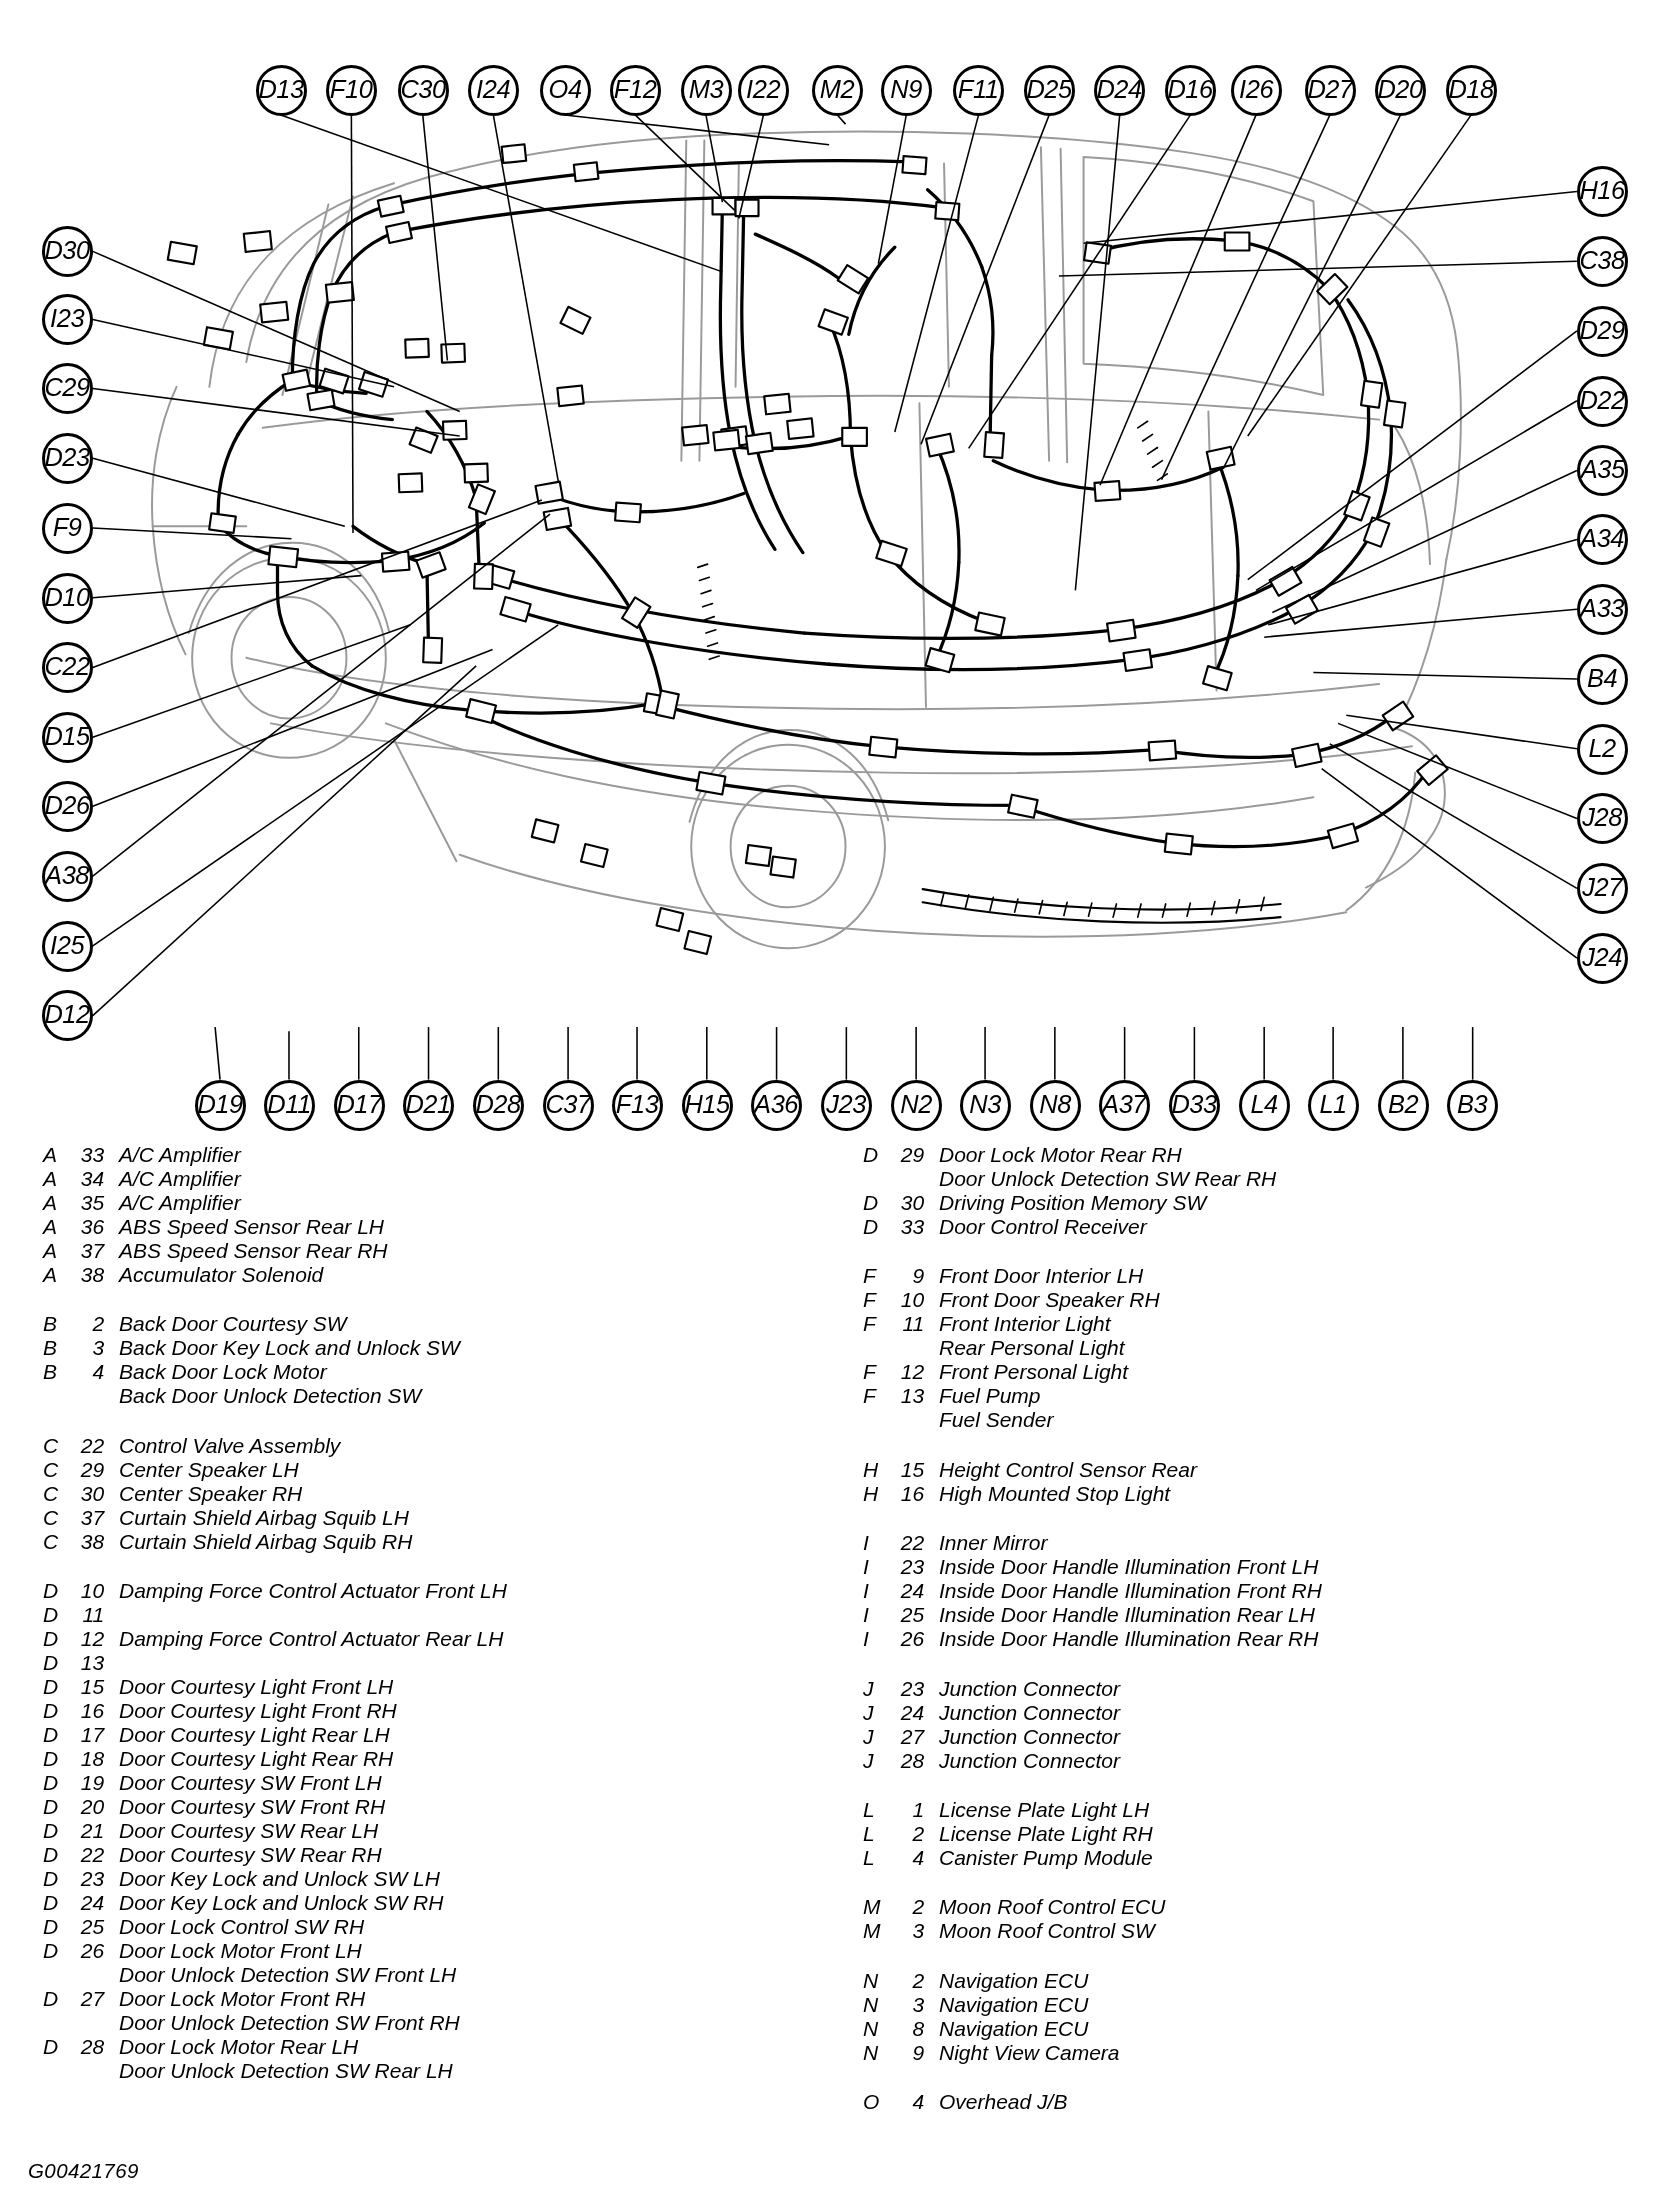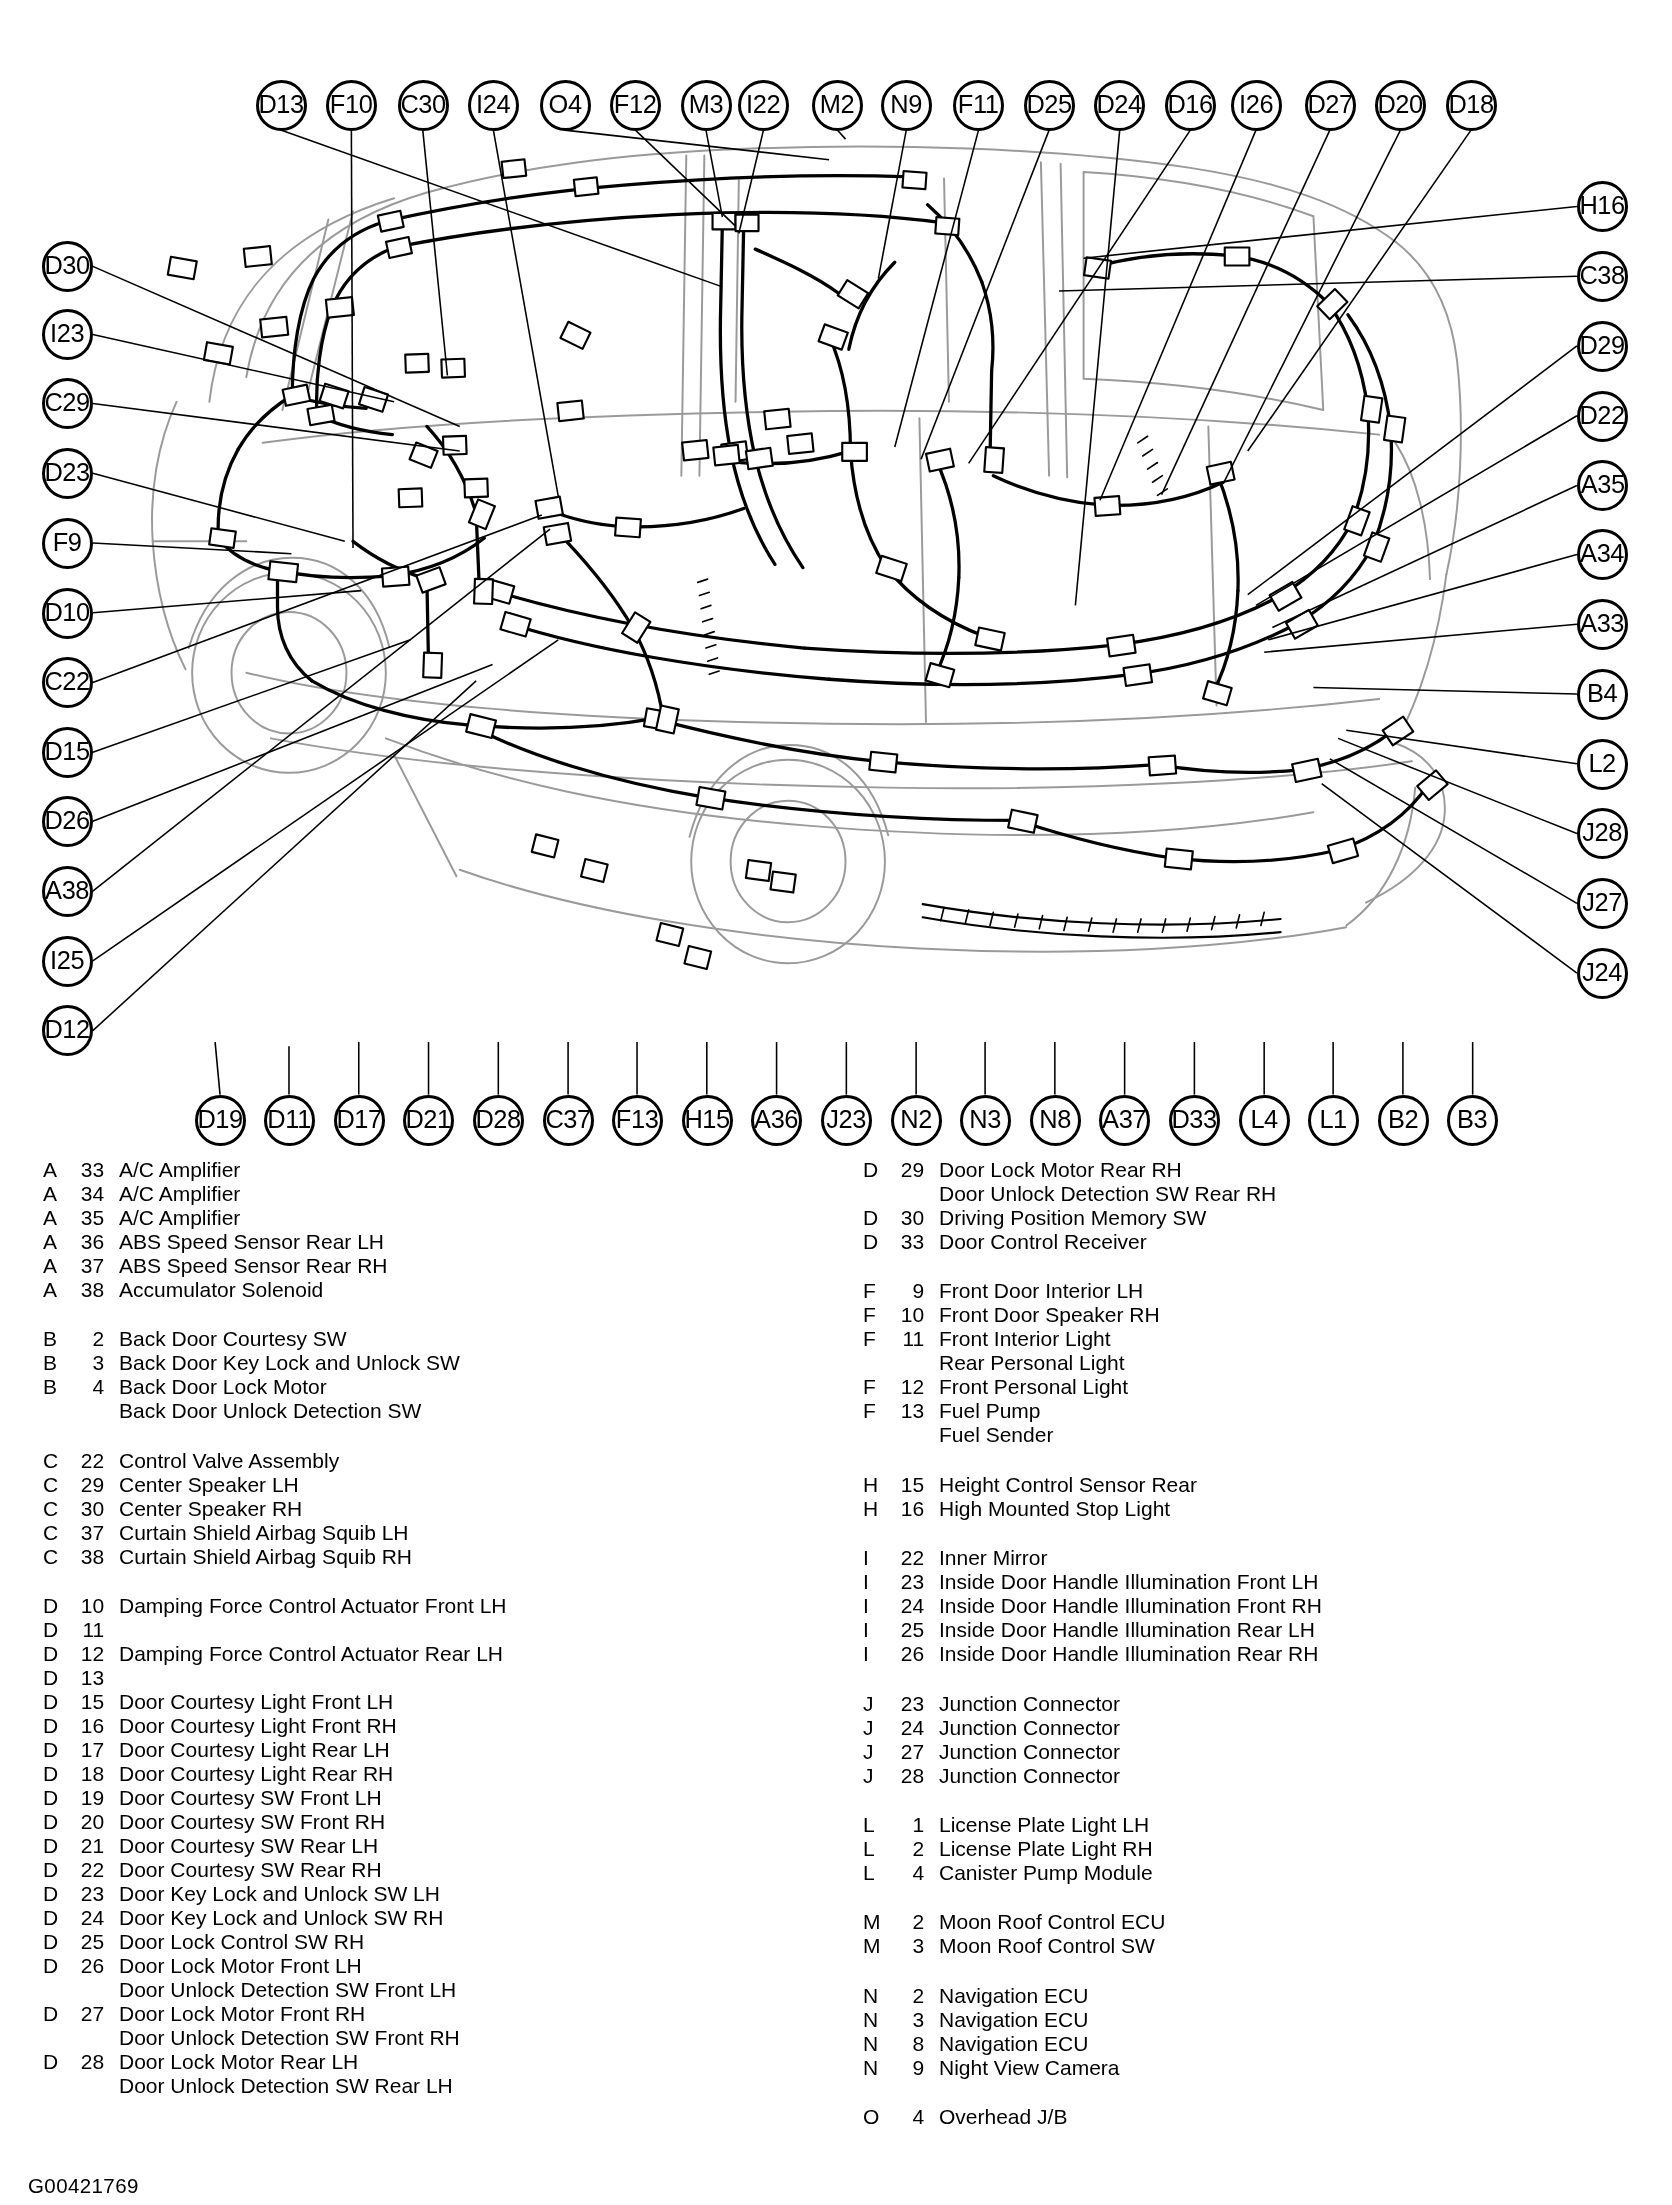--- a/index.html
+++ b/index.html
@@ -11,23 +11,24 @@
   body {
     width: 1673px;
     height: 2205px;
     position: relative;
     font-family: "Liberation Sans", sans-serif;
     color: #000000;
     overflow: hidden;
   }
   #sheet {
     position: absolute;
-    left: 0; top: 16px;
+    left: 0; top: 1px;
     width: 1673px;
     height: 2107px;
+    font-style: italic;
   }
 
   
   #diagram {
     position: absolute;
     left: 0; top: 0;
     width: 1673px;
     height: 1141px;
   }
   #art { position: absolute; left: 0; top: 0; }

